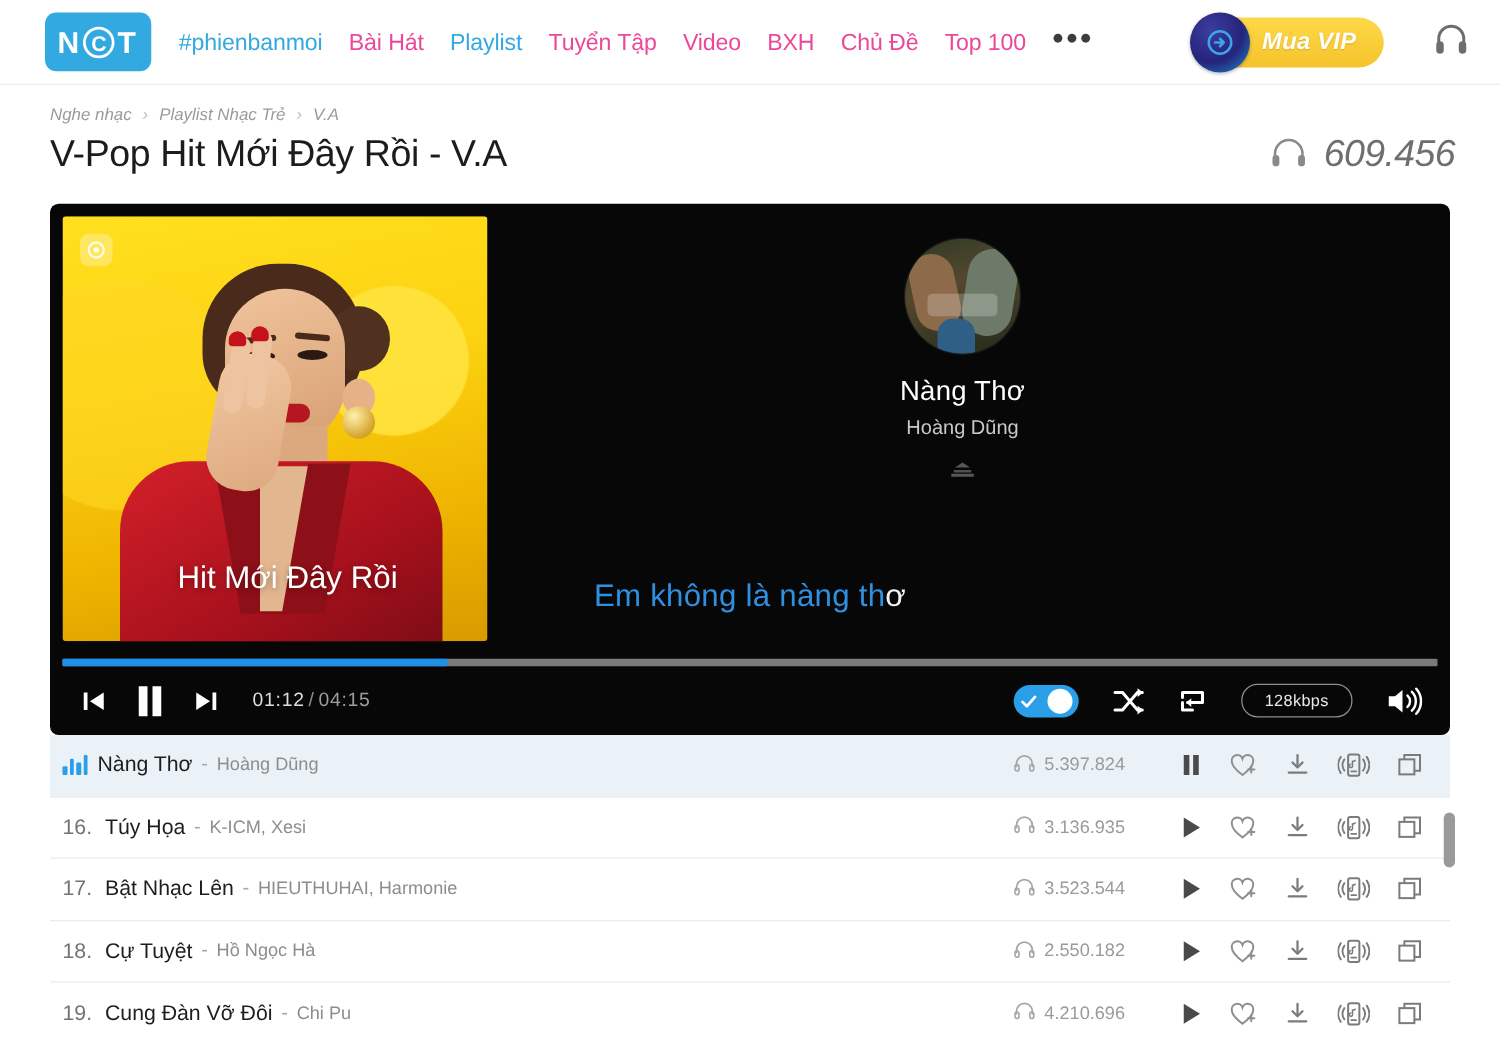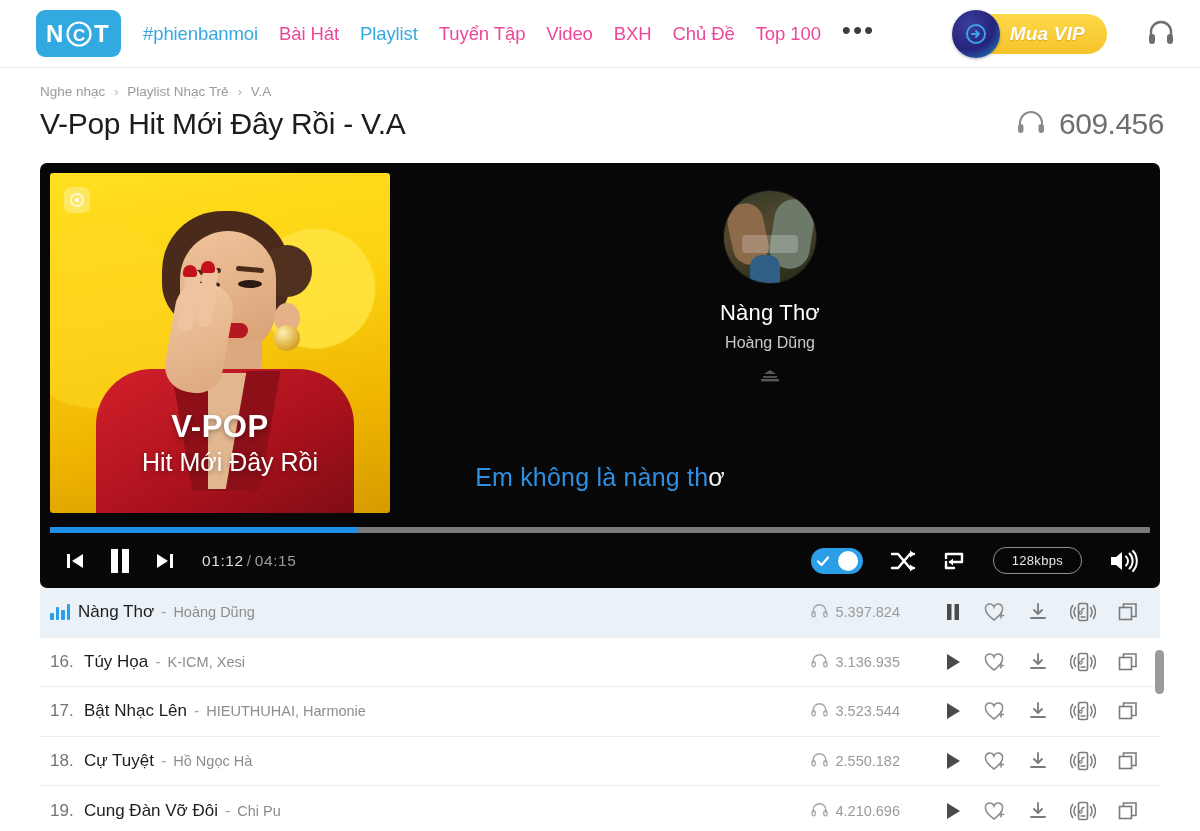--- a/index.html
+++ b/index.html
@@ -68,35 +68,36 @@
     display: flex; align-items: center; justify-content: center;
     box-shadow: 0 1px 3px rgba(0,0,0,.3);
   }
   .hp-icon { cursor: pointer; }
 
   
   .crumbs {
     padding: 16px 40px 0 40px;
     font-size: 13.5px; color: #9b9b9b;
   }
-  .crumbs span { cursor: pointer; }
+  .crumbs span { cursor: pointer; font-style: italic; }
   .crumb-sep { margin: 0 5px; color: #b9b9b9; }
 
   .title-row {
     display: flex; align-items: flex-start;
     padding: 8px 36px 0 40px;
   }
   .page-title {
     font-size: 30px; color: #1c1c1c; font-weight: 400;
     letter-spacing: -0.3px;
   }
   .listens {
     margin-left: auto;
     display: flex; align-items: center; gap: 12px;
     color: #7e7e7e;
+    font-style: italic;
   }
   .listens-count { font-size: 30px; color: #6f6f6f; letter-spacing: -0.5px; }
 
   
   .player {
     margin: 22px 40px 0 40px;
     height: 425px;
     background: #070707;
     border-radius: 7px;
     position: relative;
@@ -345,21 +346,20 @@
       <div class="fig-body"></div>
       <div class="fig-lapel-l"></div>
       <div class="fig-chest"></div>
       <div class="fig-lapel-r"></div>
       <div class="fig-hand"></div>
       <div class="fig-fing" style="left:132px;top:96px;transform:rotate(9deg)"></div>
       <div class="fig-fing" style="left:150px;top:92px;transform:rotate(7deg)"></div>
       <div class="fig-nail" style="left:133px;top:92px"></div>
       <div class="fig-nail" style="left:151px;top:88px"></div>
       <div class="cover-caption">
-        <div class="l1">V-POP</div>
         <div class="l2">Hit Mới Đây Rồi</div>
       </div>
     </div>
 
     <div class="stage">
       <div class="avatar">
         <div class="av-a"></div>
           <div class="av-b"></div>
           <div class="av-c"></div>
           <div class="av-d"></div>

